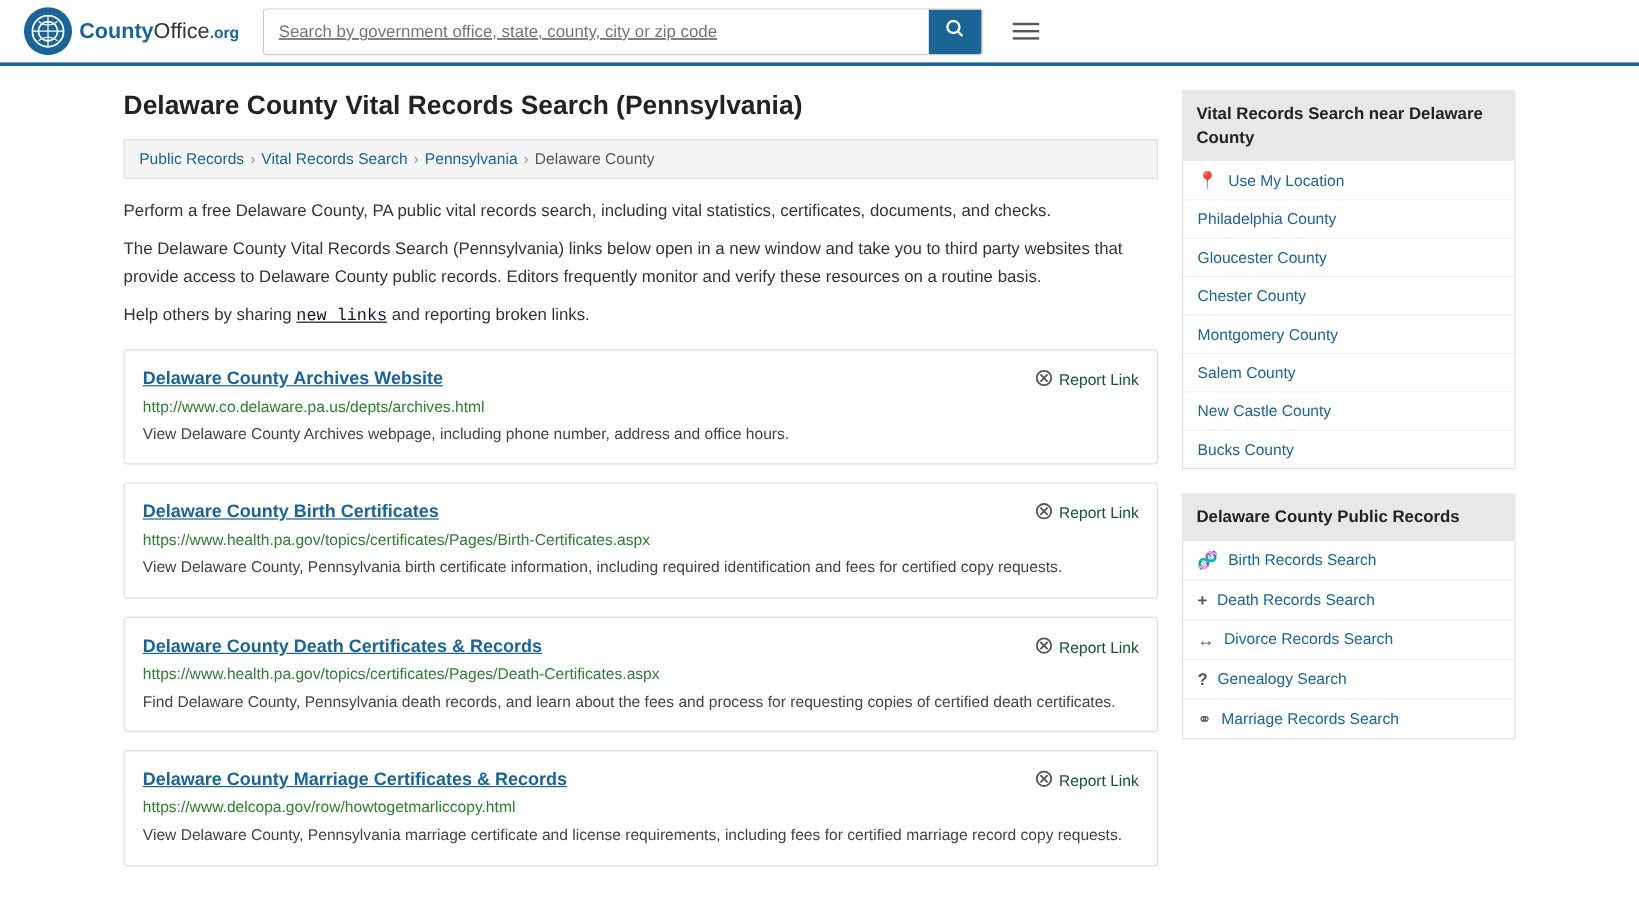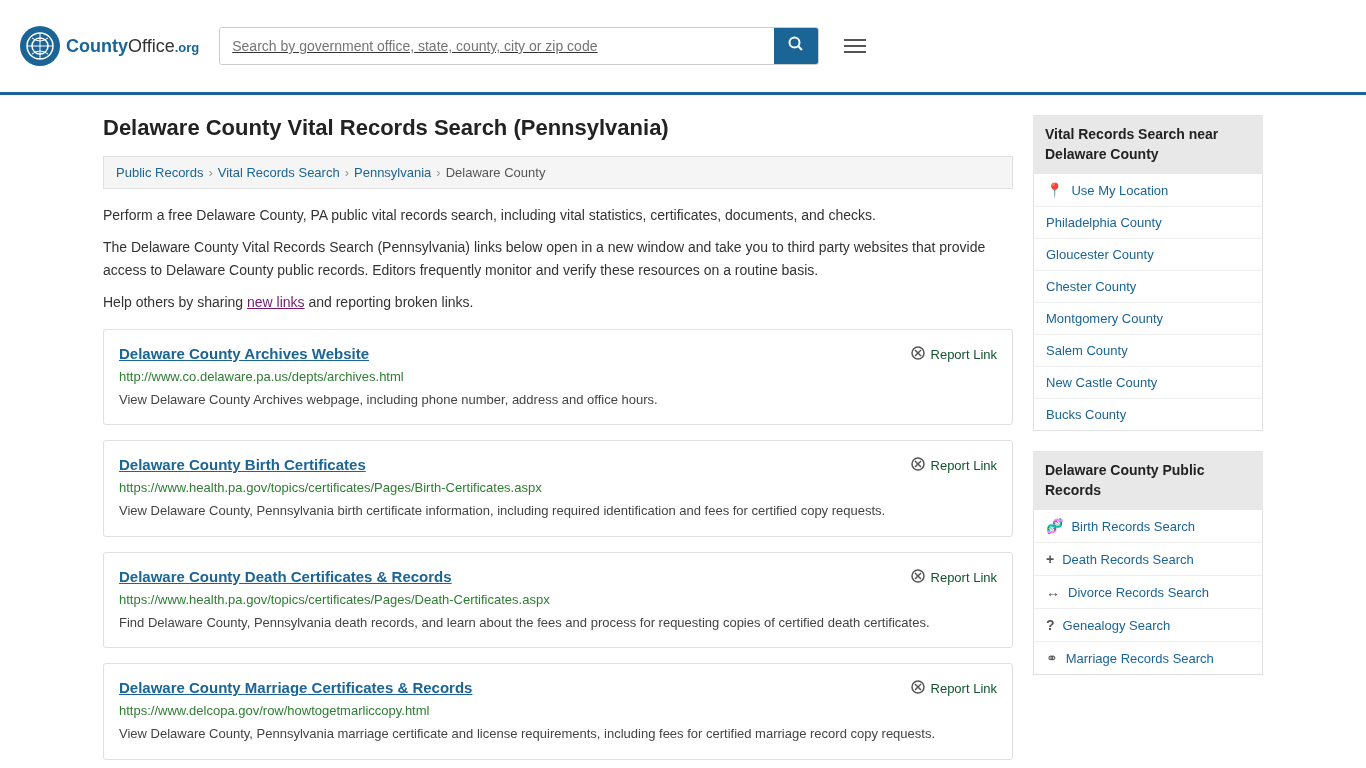--- a/index.html
+++ b/index.html
@@ -2,21 +2,21 @@
 <html><head>
   <meta charset="utf-8">
   <style>
     * { box-sizing: border-box; margin: 0; padding: 0; }
     body { font-family: Arial, sans-serif; font-size: 14px; color: #333; background: #fff; }
 
     
     .header {
       background: #fff;
       border-bottom: 3px solid #1a6496;
-      padding: 26px 20px;
+      padding: 6px 20px;
       display: flex;
       align-items: center;
       gap: 20px;
     }
     .logo-area {
       display: flex;
       align-items: center;
       gap: 6px;
       text-decoration: none;
       color: #333;
@@ -113,21 +113,21 @@
       display: flex;
       align-items: flex-end;
       gap: 5px;
       flex-wrap: wrap;
     }
     .breadcrumb a { color: #1a6496; text-decoration: none; }
     .breadcrumb .sep { color: #999; }
 
     .description { margin-bottom: 15px; line-height: 1.6; font-size: 14px; }
     .description p { margin-bottom: 10px; }
-    .description a { color: #701a75; }
+    .description a { color: #0f172a; font-family: Liberation Mono, monospace; }
 
     
     .link-card {
       border: 1px solid #e0e0e0;
       border-radius: 3px;
       padding: 15px;
       margin-bottom: 15px;
     }
     .link-card-header {
       display: flex;
@@ -150,21 +150,21 @@
       color: #14532d;
       cursor: pointer;
       white-space: nowrap;
     }
     .report-icon { font-size: 14px; }
     .link-url { color: #2e7d32; font-size: 13px; margin-bottom: 6px; }
     .link-desc { font-size: 13px; line-height: 1.5; color: #444; }
 
     
     .sidebar {
-      width: 230px;
+      width: 278px;
       flex-shrink: 0;
     }
     .sidebar-section {
       margin-bottom: 20px;
     }
     .sidebar-title {
       background: #e8e8e8;
       padding: 10px 12px;
       font-size: 14px;
       font-weight: bold;

